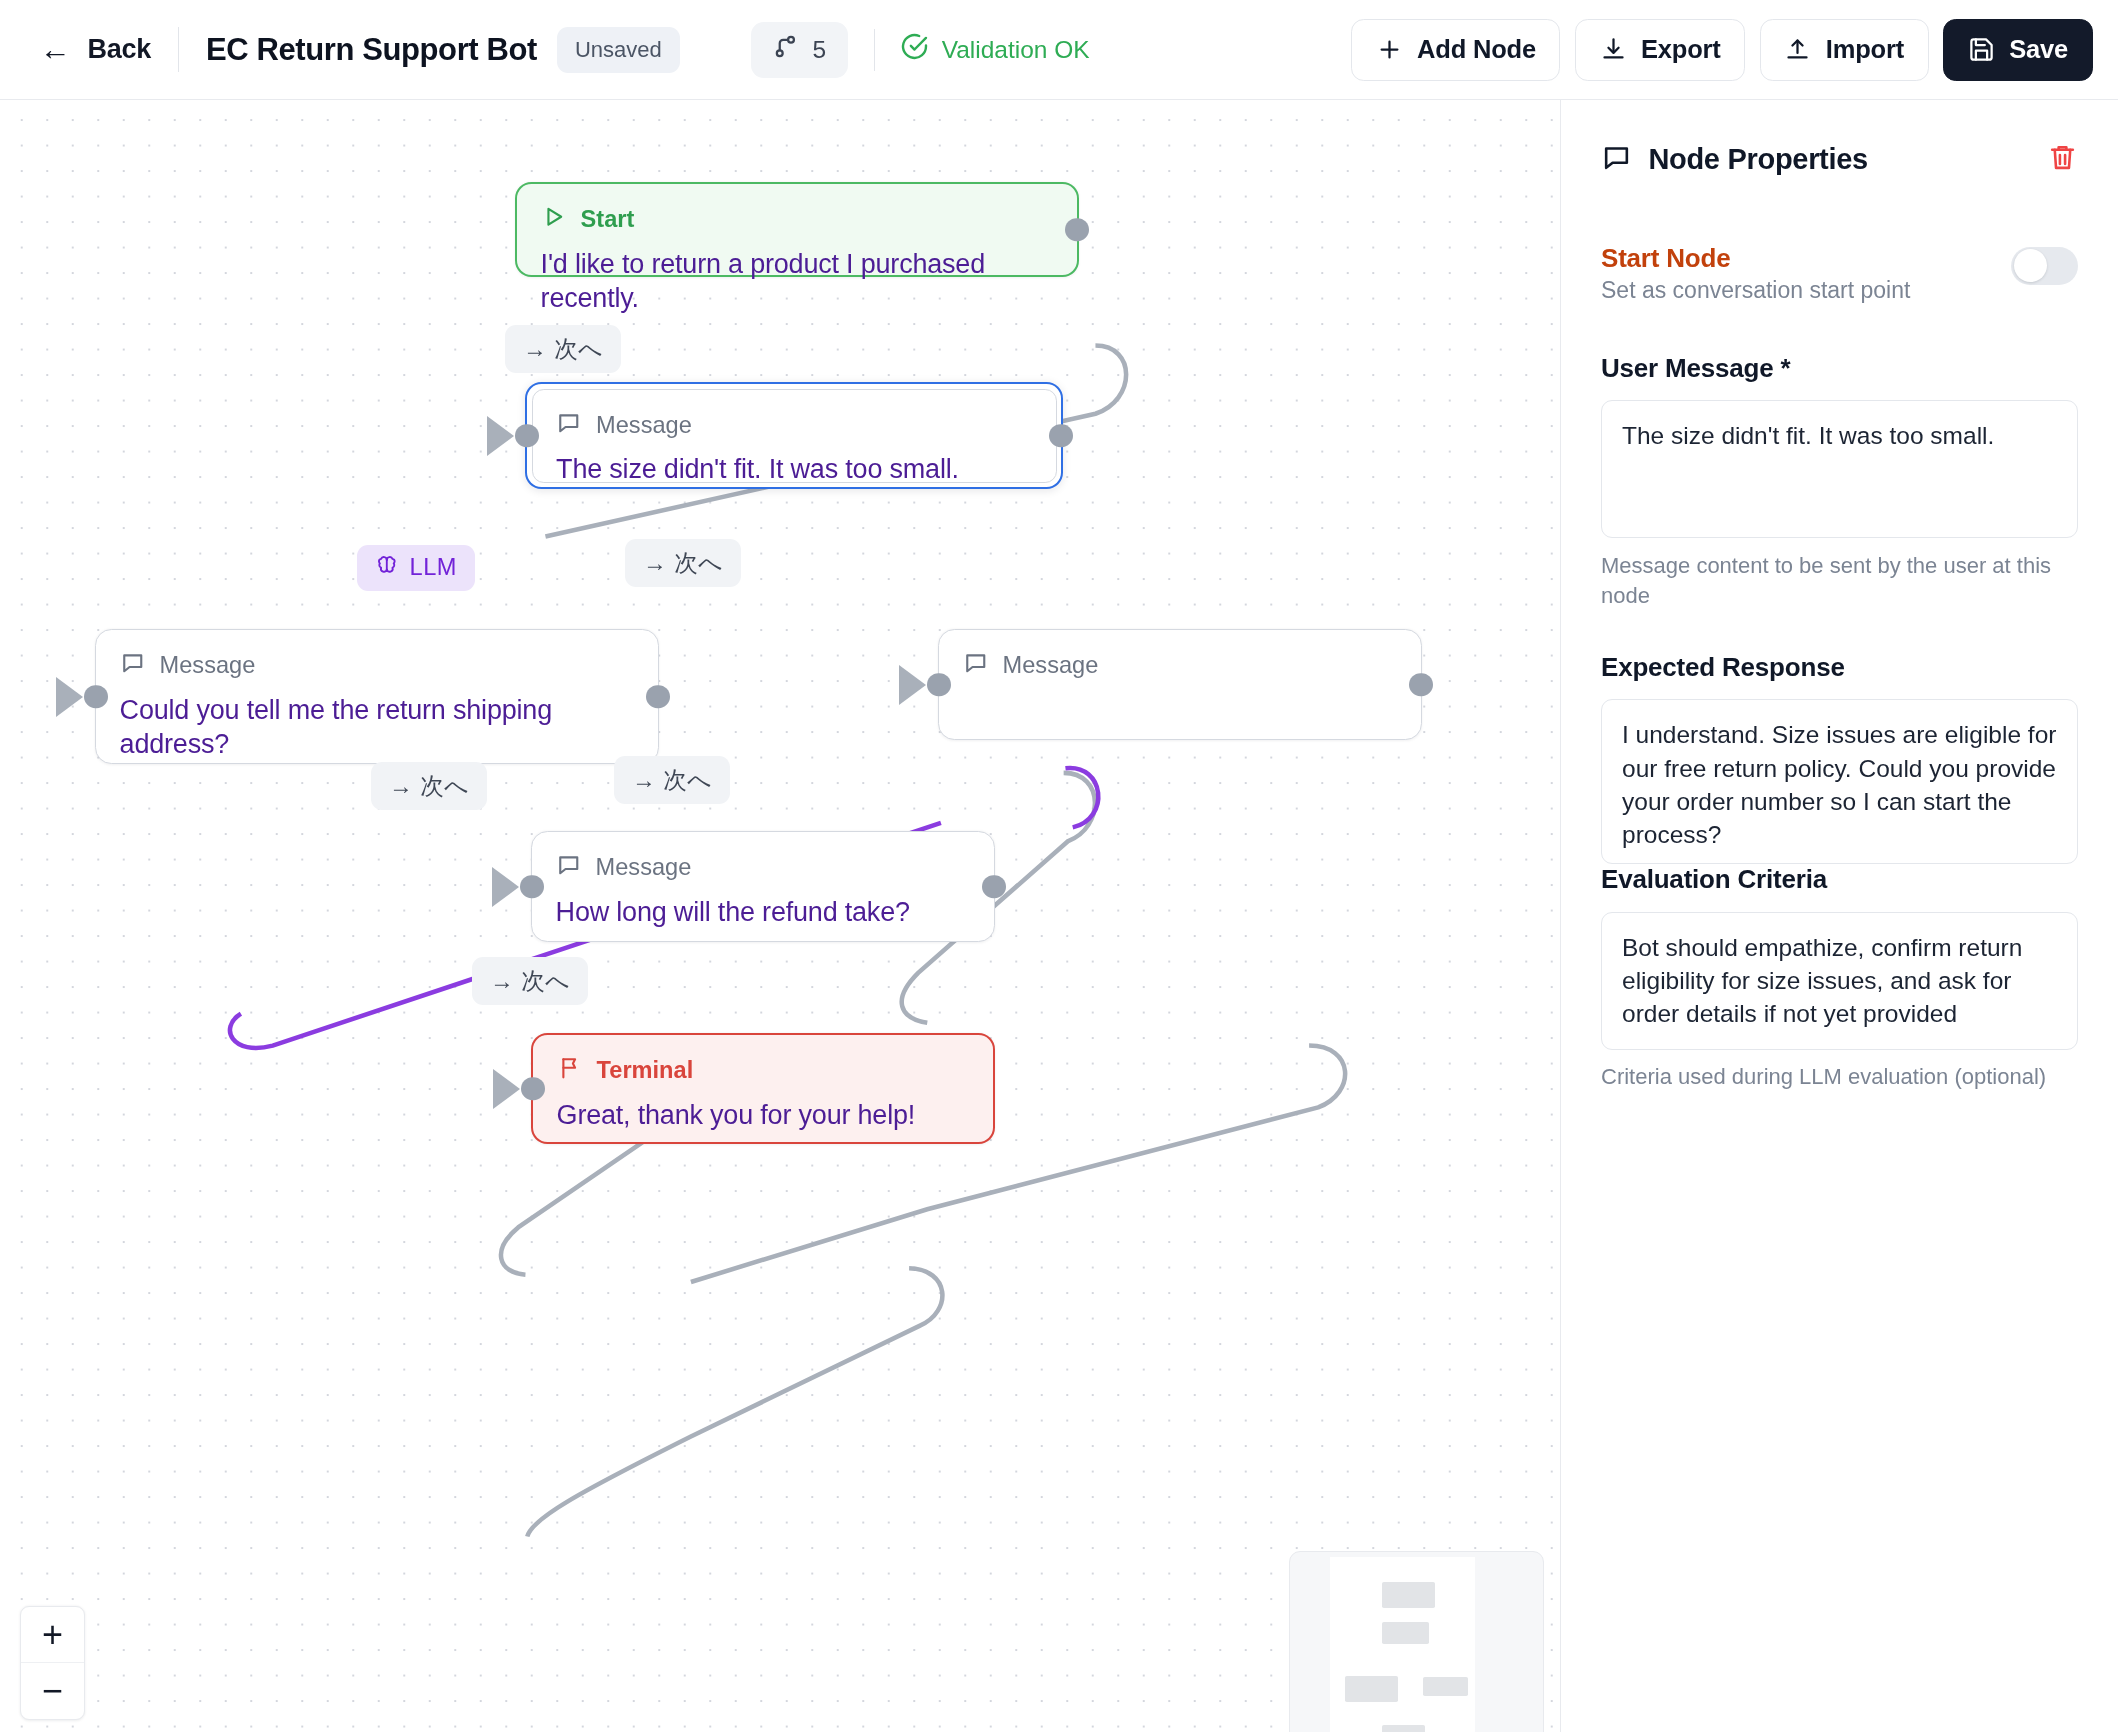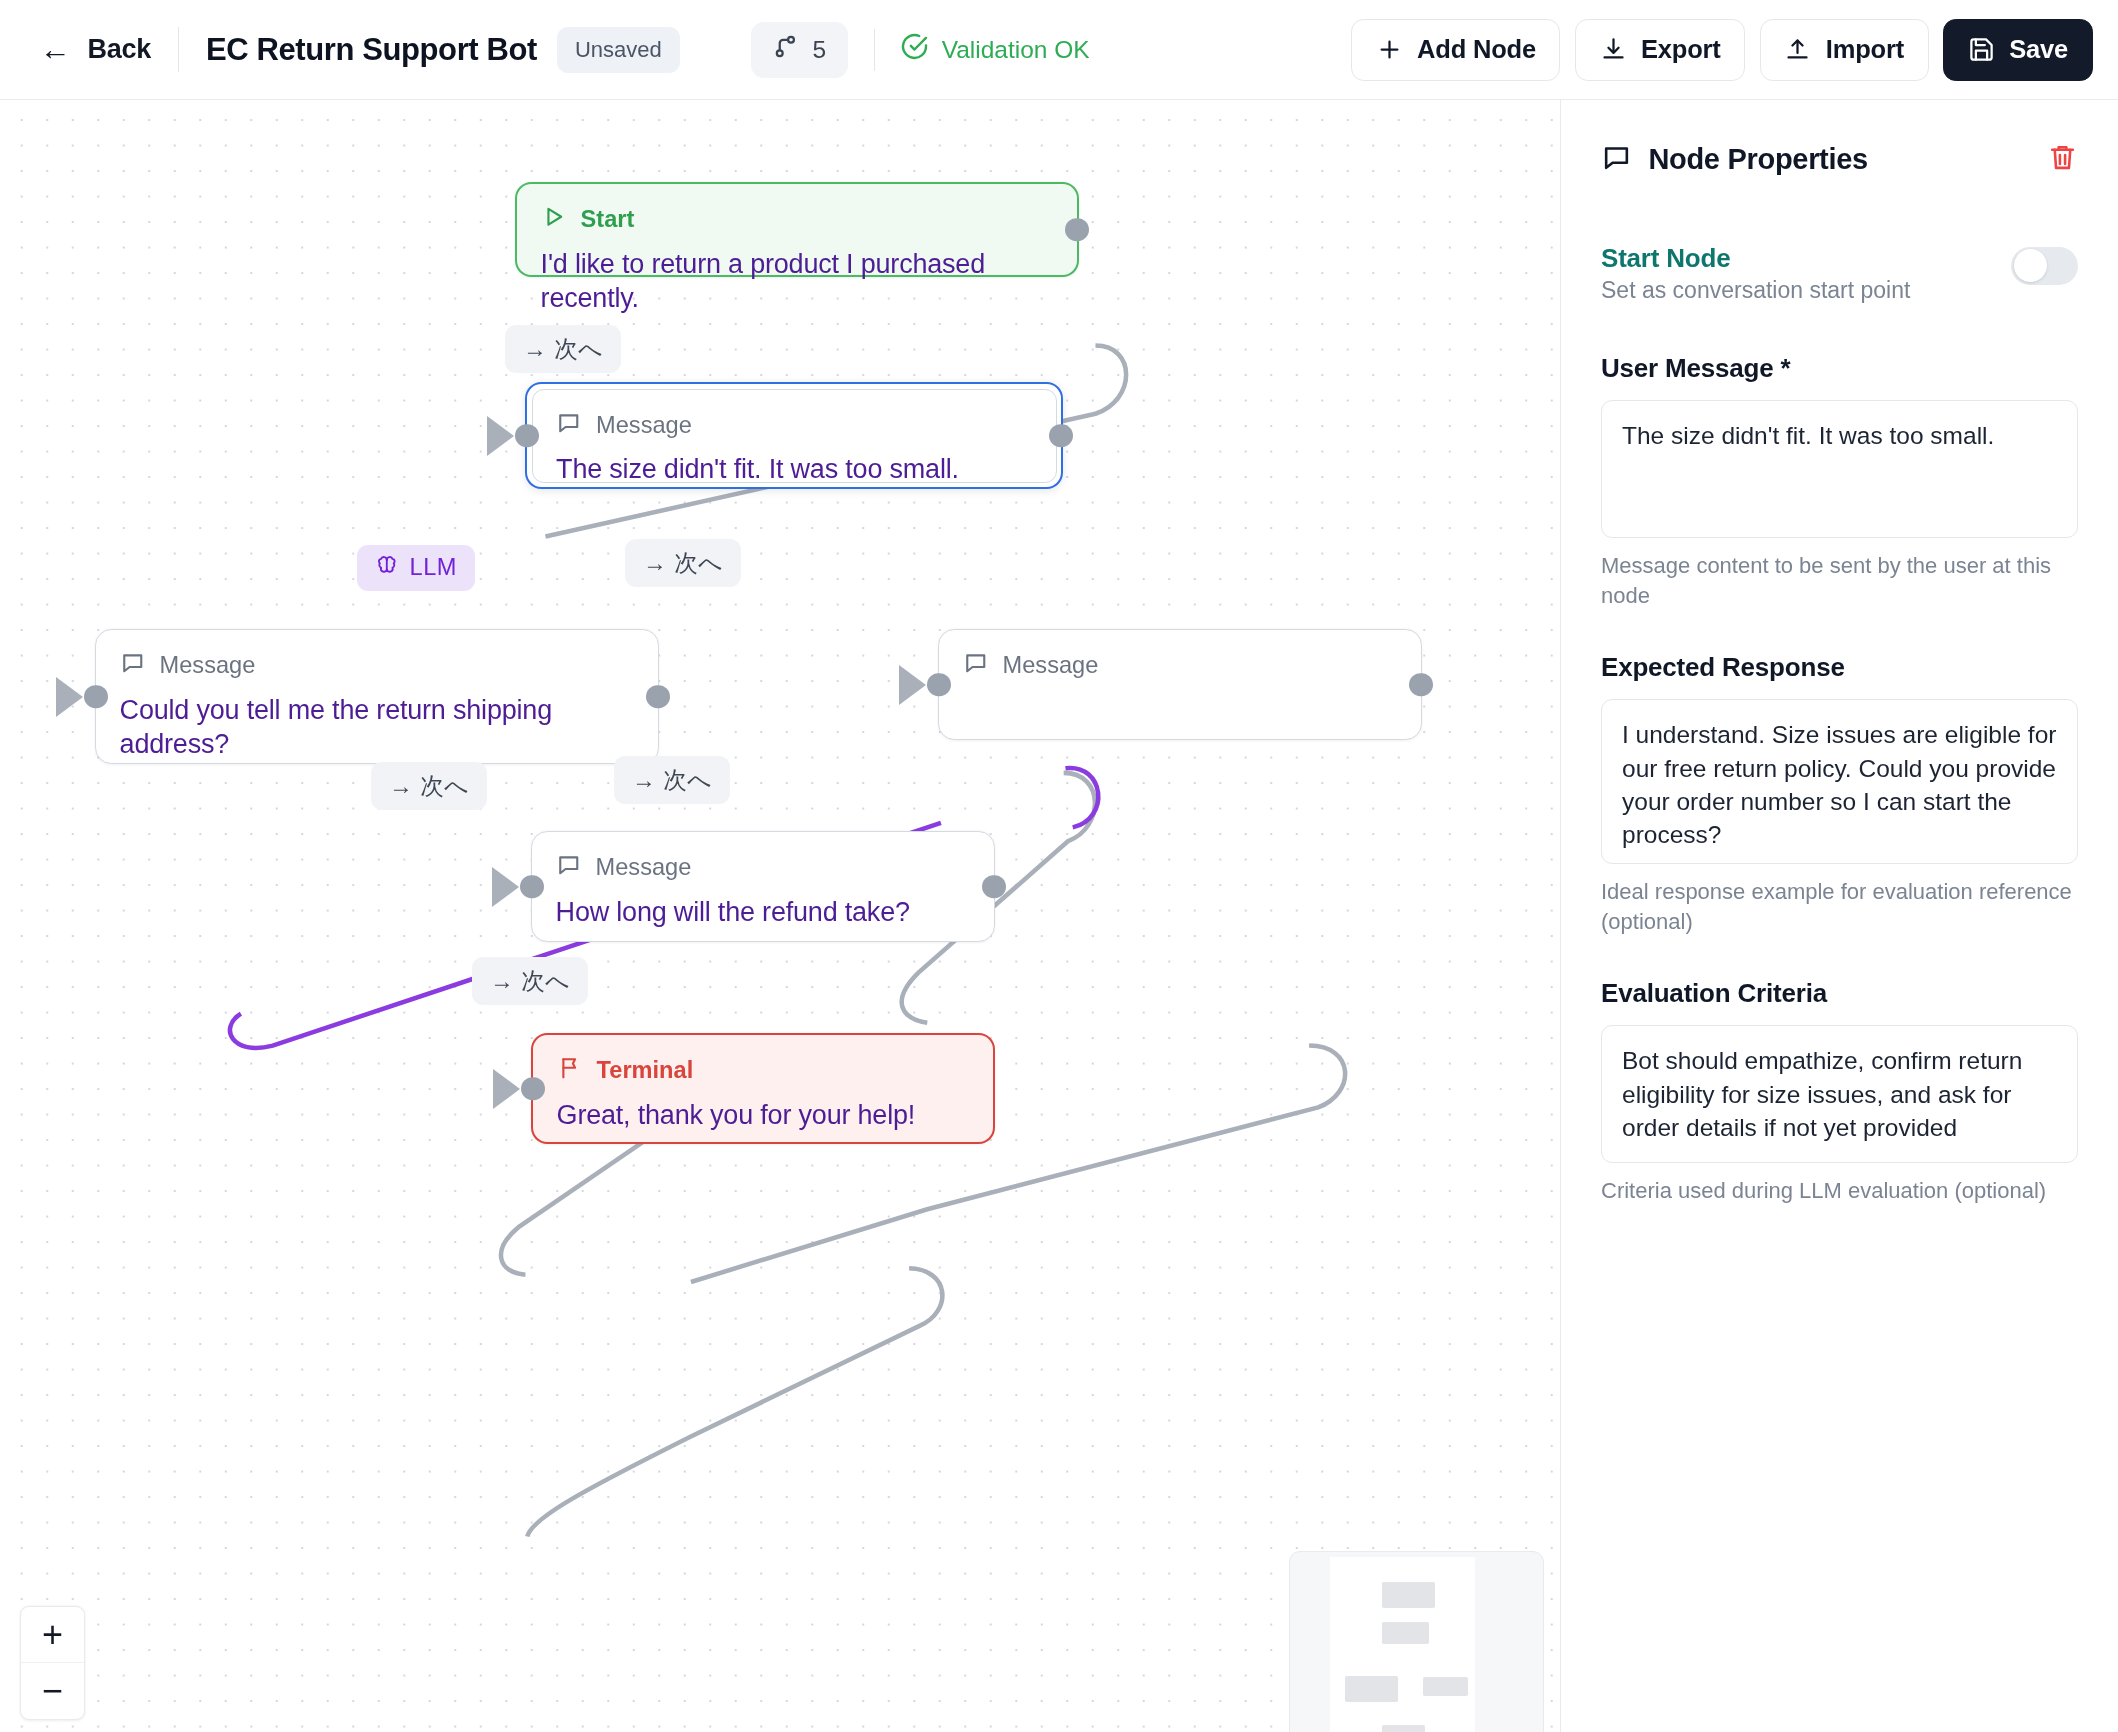--- a/index.html
+++ b/index.html
@@ -204,21 +204,21 @@
     font-size: 29px; font-weight: 700; color: #101828;
     margin-left: 16.4px; letter-spacing: -0.3px;
   }
   .panel-head .spacer { flex: 1; }
 
   .toggle-row {
     display: flex; align-items: flex-start; margin-bottom: 49px;
   }
   .toggle-row .tr-text { flex: 1; }
   .toggle-row .tr-title {
-    font-size: 26px; font-weight: 700; color: #0f766e; letter-spacing: -0.2px;
+    font-size: 26px; font-weight: 700; color: #c2410c; letter-spacing: -0.2px;
   }
   .toggle-row .tr-sub {
     font-size: 23px; color: #7b8493; margin-top: 3px;
   }
   .switch {
     width: 67px; height: 38px; border-radius: 19px;
     background: #e6e9ee; position: relative; flex-shrink: 0;
     margin-top: 3.6px; cursor: pointer;
   }
   .switch .knob {
@@ -501,21 +501,20 @@
       </div>
     </div>
 
 
     <div class="field-label">User Message *</div>
     <div class="field-box h-user">The size didn't fit. It was too small.</div>
     <div class="field-hint">Message content to be sent by the user at this node</div>
 
     <div class="field-label">Expected Response</div>
     <div class="field-box h-exp">I understand. Size issues are eligible for our free return policy. Could you provide your order number so I can start the process?</div>
-    <div class="field-hint">Ideal response example for evaluation reference (optional)</div>
 
     <div class="field-label">Evaluation Criteria</div>
     <div class="field-box">Bot should empathize, confirm return eligibility for size issues, and ask for order details if not yet provided</div>
     <div class="field-hint">Criteria used during LLM evaluation (optional)</div>
   </div>
 
 </div>
 
 
 </body></html>

